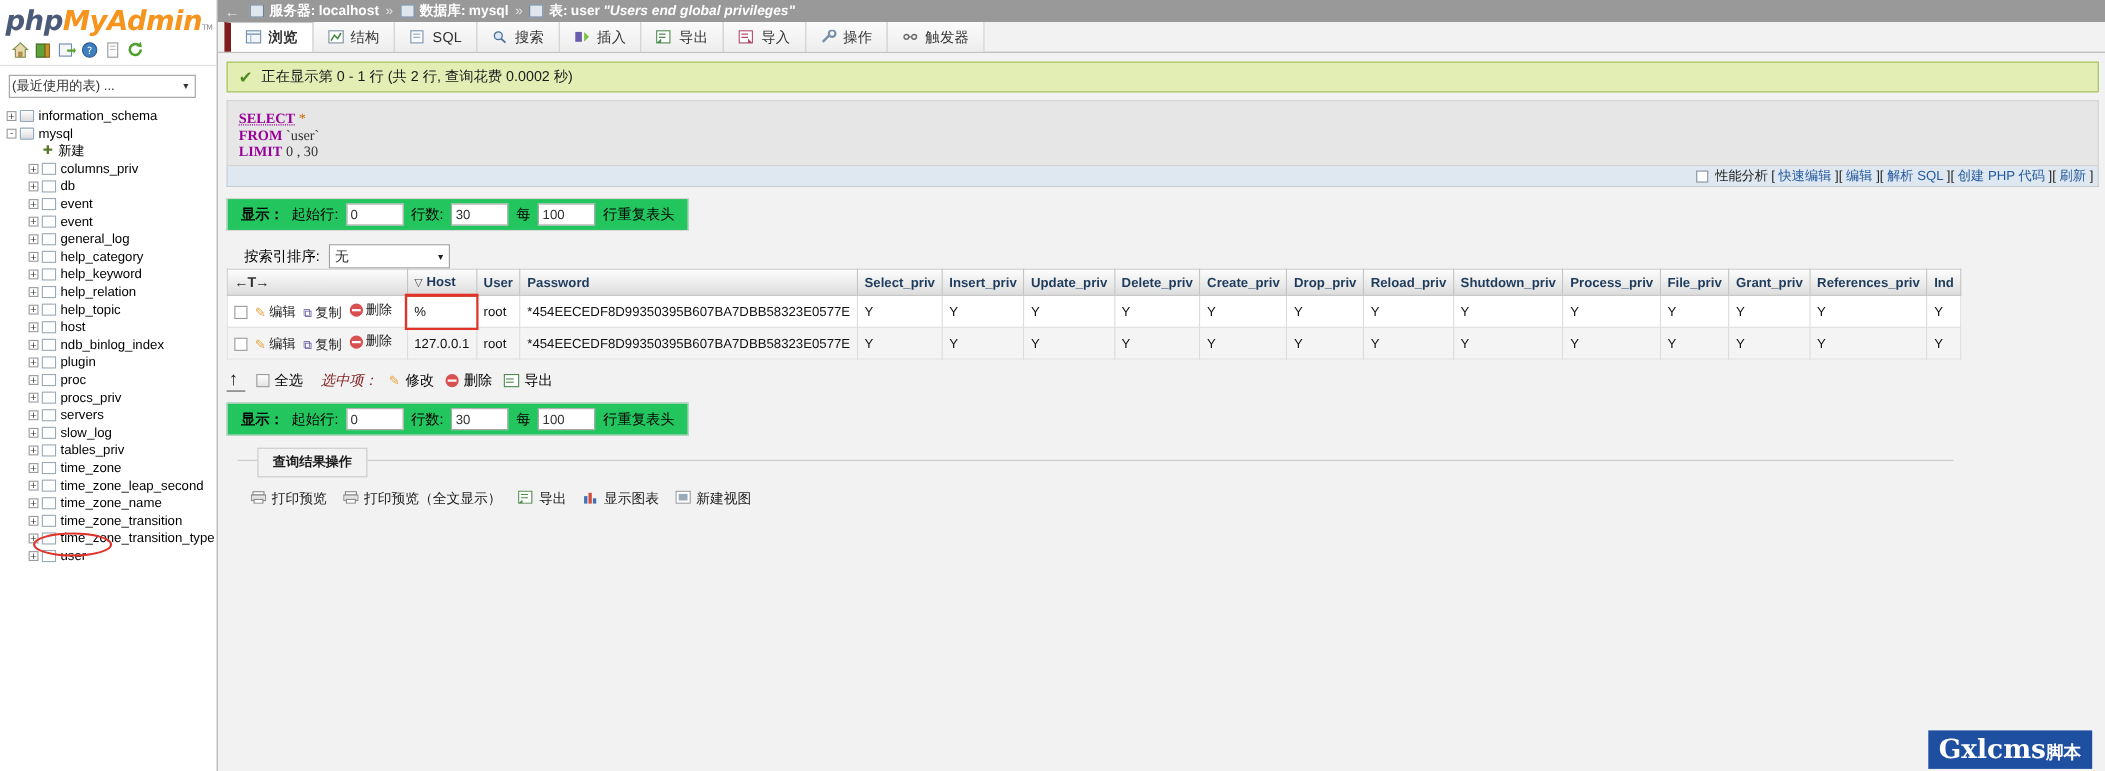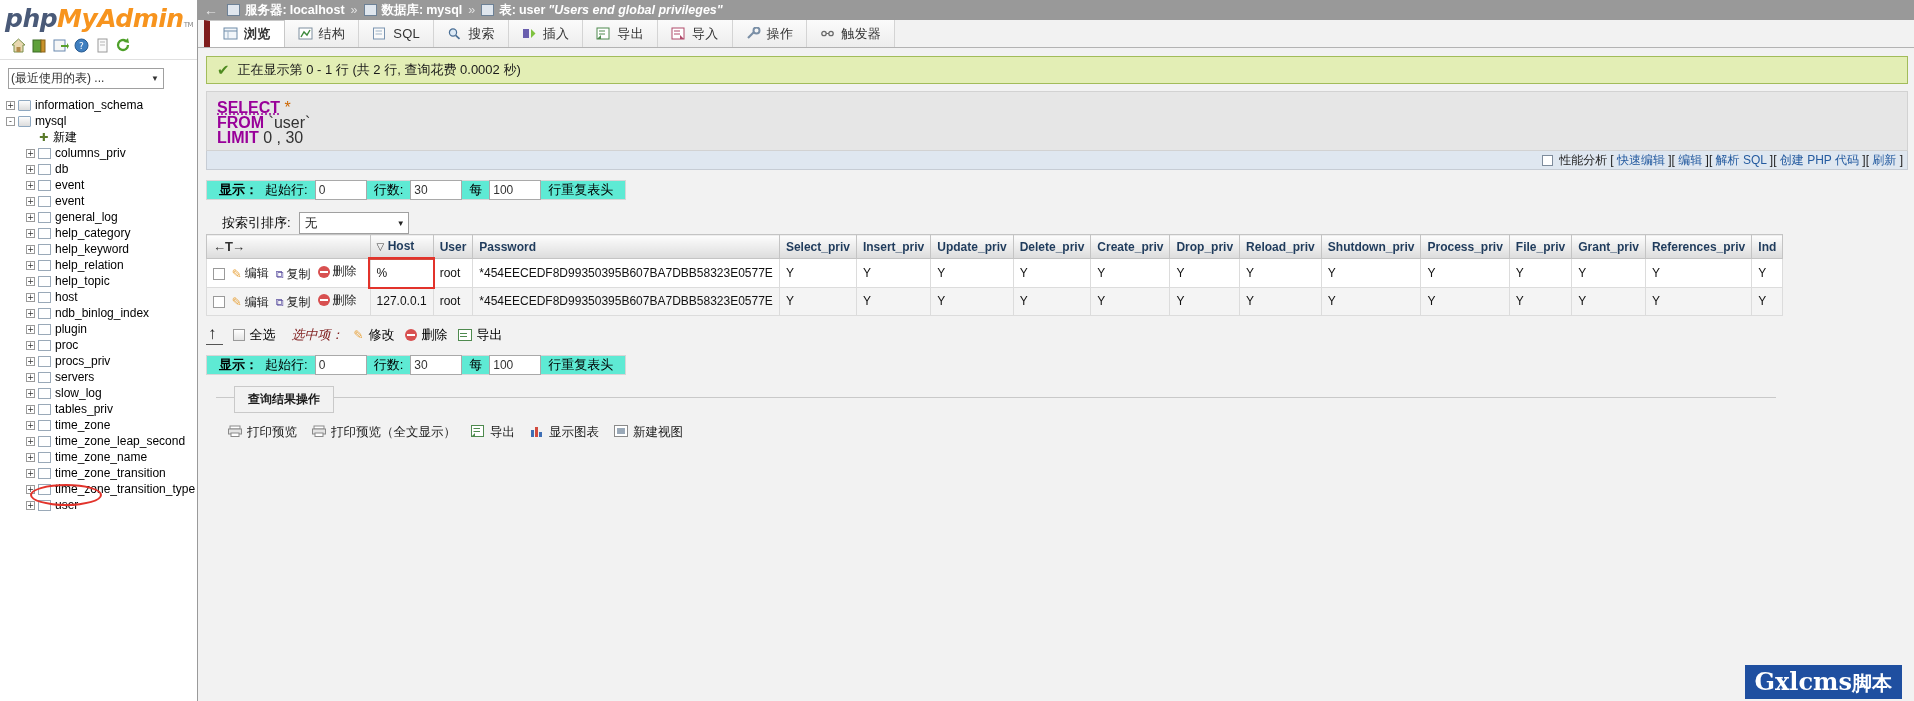--- a/index.html
+++ b/index.html
@@ -41,21 +41,21 @@
   .side-icons {
     display: flex; gap: 4px;
     padding: 4px 0 5px 10px;
     align-items: center;
     border-bottom: 1px solid #e0e0e0;
   }
   .side-icons .ic { width: 17px; height: 17px; position: relative; display:inline-block; }
 
   .recent-wrap { padding: 8px 6px 6px 8px; }
   .recent-select {
-    width: 156px; height: 21px;
+    width: 170px; height: 21px;
     border: 1px solid #a0a0a0;
     background: #fff;
     font-size: 12px;
     padding: 1px 2px;
     display: flex; align-items: center; justify-content: space-between;
     color: #333;
   }
   .recent-select .caret { font-size: 8px; color: #333; padding-right:2px;}
 
   .db-tree { padding: 2px 0 0 4px; font-size: 12px; line-height: 16px; }
@@ -167,22 +167,22 @@
   .notice .chk { color: #4e8a1f; font-size: 15px; font-weight: bold; }
 
   .sqlbox {
     margin: 7px 6px 0 8px;
     background: #e6e6e6;
     border: 1px solid #d2d2d2;
     padding: 8px 10px 5px 10px;
     position: relative;
   }
   .sqlcode {
-    font-family: Liberation Sans, sans-serif;
-    font-size: 16px;
+    font-family: Liberation Serif, serif;
+    font-size: 13px;
     line-height: 15px;
     white-space: pre;
     color: #333;
   }
   .kw { color: #990099; font-weight: bold; }
   .kw.u { text-decoration: underline; text-decoration-style: dotted; }
   .star { color: #cc6600; }
   .tick { color: #333; }
   .num { color: #333; }
 
@@ -201,23 +201,23 @@
   .sqlactions .cb {
     width: 11px; height: 11px; border: 1px solid #7e8c9c; background:#fff; display:inline-block;
     margin-right: 3px;
   }
   .sqlactions a { color: #235a9f; text-decoration: none; }
   .sqlactions .brk { color: #222; }
 
   .panel-row {
     margin: 10px 16px 0 8px;
     display: inline-flex; align-items: center;
-    background: #5eead4;
+    background: #22c55e;
     border: 1px solid #d6d6d6;
-    height: 20px;
+    height: 30px;
     padding: 0 12px;
     gap: 7px;
     font-size: 13px;
   }
   .panel-row input[type=text] {
     border: 1px solid #a9a9a9; height: 20px; font-size: 12px;
     padding: 0 3px; background:#fff; color:#333;
     font-family: "Liberation Sans", sans-serif;
   }
   .w-start { width: 52px; }
@@ -334,21 +334,21 @@
     right: 12px; bottom: 10px;
     background: #1f4fa0;
     color: #ffffff;
     font-family: "DejaVu Serif", "Liberation Serif", serif;
     font-weight: bold;
     font-size: 24px;
     padding: 4px 10px 5px 10px;
     letter-spacing: 0px;
     line-height: 1.05;
   }
-  .gx-badge .cn { font-family: Liberation Serif, serif; font-size: 20px; }
+  .gx-badge .cn { font-family: Liberation Serif, serif; font-size: 16px; }
 </style>
 </head>
 <body>
 
 <div id="app">
 
   <div id="sidebar">
     <div class="pma-logo">
       <span class="php">php</span><span class="my">My</span><span class="admin">Admin</span><sub>TM</sub>
     </div>

